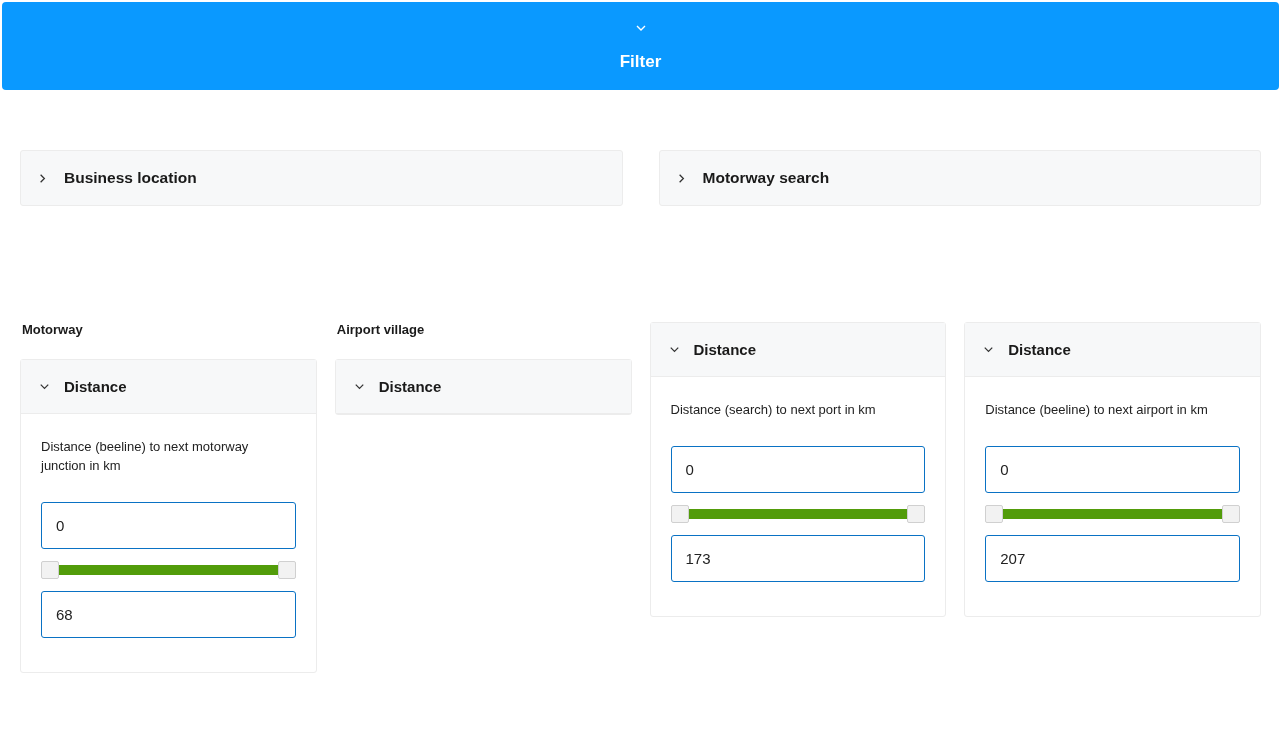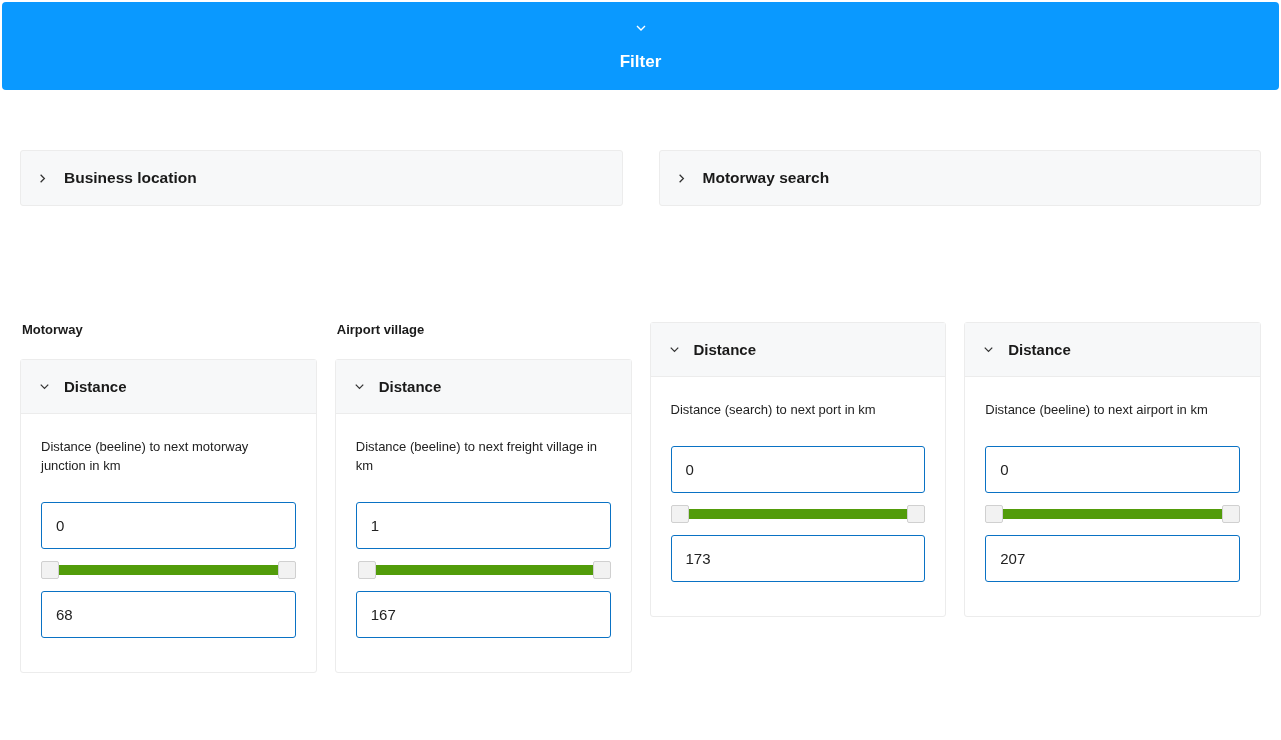--- a/index.html
+++ b/index.html
@@ -172,30 +172,20 @@
       <div class="col-title">Airport village</div>
       <div class="card">
         <div class="card-header">
           <span class="chev">
             <svg width="15" height="15" viewBox="0 0 24 24">
                 <polyline points="6 9 12 15 18 9"></polyline>
               </svg>
           </span>
           <span>Distance</span>
         </div>
-        <div class="card-body">
-          <div class="desc">Distance (beeline) to next freight village in km</div>
-          <input class="num-input" type="text" value="1" style="">
-          <div class="slider shift">
-            <div class="slider-track"></div>
-            <div class="slider-thumb left"></div>
-            <div class="slider-thumb right"></div>
-          </div>
-          <input class="num-input" type="text" value="167" style="">
-        </div>
       </div>
     </div>
 
     <div class="col">
       <div class="card">
         <div class="card-header">
           <span class="chev">
             <svg width="15" height="15" viewBox="0 0 24 24">
                 <polyline points="6 9 12 15 18 9"></polyline>
               </svg>

